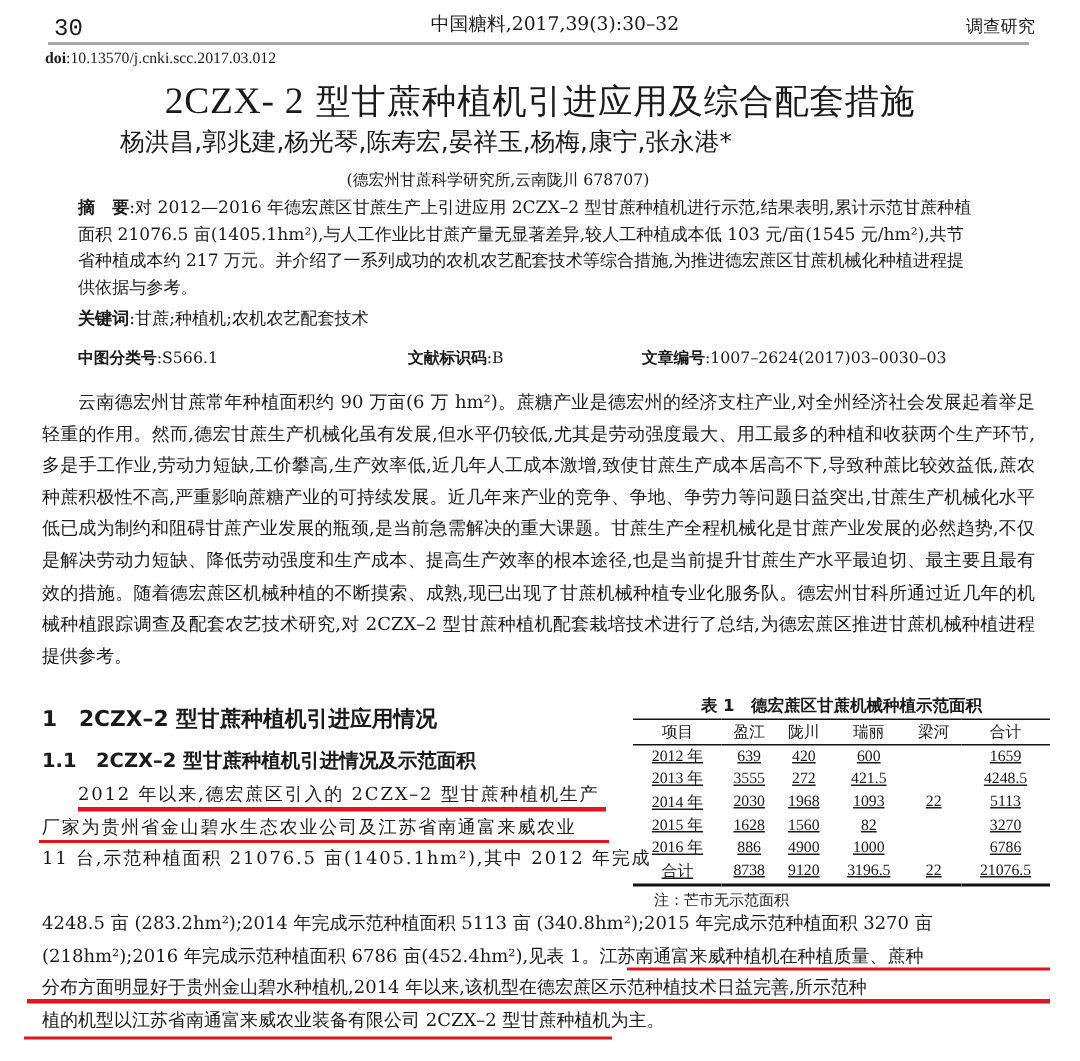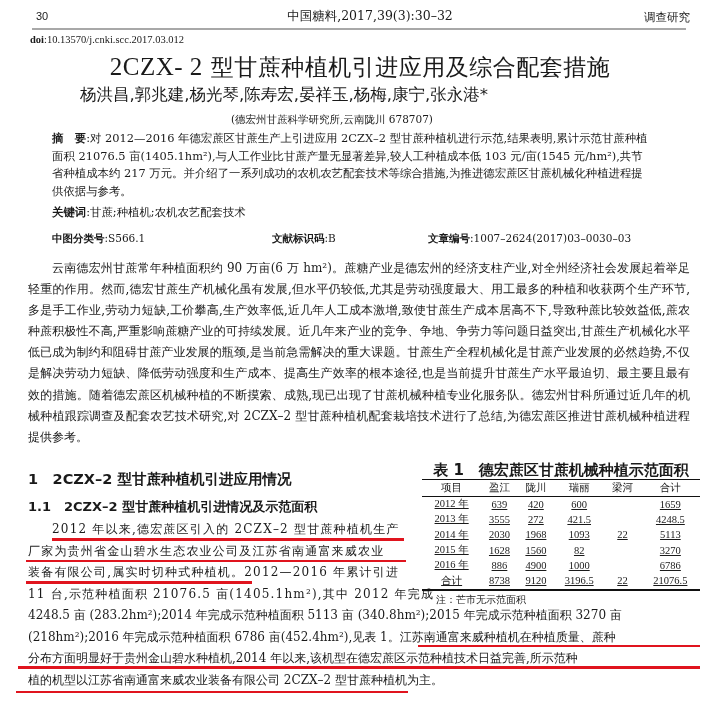--- a/index.html
+++ b/index.html
@@ -1,19 +1,19 @@
 <!DOCTYPE html>
 <html><head>
   <meta charset="utf-8">
   <style>
     * { box-sizing: border-box; margin: 0; padding: 0; }
     html, body { width: 720px; height: 707px; background: #ffffff; overflow: hidden; }
     body { font-family: "DejaVu Serif", "Liberation Serif", serif; color: #1a1a1a; position: relative; }
     .abs { position: absolute; }
-    .page-num { left: 36px; top: 10px; font-size: 11px; font-family: Liberation Sans, sans-serif; text-align: center; }
+    .page-num { left: 36px; top: 10px; font-size: 16px; font-family: Liberation Mono, monospace; text-align: center; }
     .journal { left: 0; width: 720px; top: 8px; text-align: center; font-size: 12.5px; padding-left: 20px; }
     .section-tag { right: 30px; top: 10px; font-size: 11.5px; }
     .rule-top { left: 32px; top: 28px; width: 654px; height: 2px; background: #a8a8a8; }
     .doi { left: 30px; top: 34px; font-size: 10.5px; font-family: "Liberation Serif", serif; }
     .doi b { font-weight: bold; }
     .title { left: 0; top: 52px; width: 720px; text-align: center; font-size: 23px; font-family: "DejaVu Sans", sans-serif; font-weight: normal; letter-spacing: 0.5px; }
     .title .latin { font-family: "Liberation Serif", serif; font-size: 25px; }
     .authors { left: 0; top: 84px; width: 568px; text-align: center; font-size: 16.5px; font-family: "DejaVu Sans", sans-serif; }
     .affil { left: 0; top: 113px; width: 664px; text-align: center; font-size: 10.5px; }
     .abstract { left: 52px; top: 130px; width: 600px; font-size: 11.4px; line-height: 17.5px; }
@@ -27,21 +27,21 @@
     .body-para p { text-indent: 2em; }
     .h1 { left: 28px; top: 470px; font-size: 14.5px; font-family: "DejaVu Sans", sans-serif; font-weight: bold; }
     .h2 { left: 28px; top: 498px; font-size: 13px; font-family: "DejaVu Sans", sans-serif; font-weight: bold; }
     .col-text { left: 28px; top: 519px; width: 378px; font-size: 12px; line-height: 21.5px; letter-spacing: 1.2px; text-align: justify; }
     .col-text .line { display: block; white-space: nowrap; height: 21.5px; position: relative; }
     .col-text .ind { padding-left: 24px; }
     .full-text { left: 28px; top: 605px; width: 672px; font-size: 12px; line-height: 21.5px; }
     .full-text .line { display: block; white-space: nowrap; height: 21.5px; position: relative; }
     .uline { position: absolute; height: 2.5px; background: #e0141e; }
     .table-wrap { left: 422px; top: 462px; width: 278px; }
-    .tbl-caption { text-align: center; font-size: 15px; font-family: "DejaVu Sans", sans-serif; font-weight: bold; height: 17px; line-height: 17px; }
+    .tbl-caption { text-align: center; font-size: 11px; font-family: "DejaVu Sans", sans-serif; font-weight: bold; height: 17px; line-height: 17px; }
     table { width: 100%; border-collapse: collapse; font-size: 10.5px; font-family: "Liberation Serif", serif; }
     th { font-weight: normal; height: 17px; border-top: 1.5px solid #111; border-bottom: 1.5px solid #111; text-align: center; }
     td { height: 15.3px; text-align: center; padding: 0; text-decoration: underline; }
     tr.total td { height: 17px; }
     tbody tr:last-child td { border-bottom: 2.5px solid #111; }
     .tbl-note { font-size: 10px; padding-left: 14px; margin-top: 2px; }
   </style>
 </head>
 <body>
 
@@ -66,21 +66,20 @@
 <div class="abs body-para">
     <p>云南德宏州甘蔗常年种植面积约 90 万亩(6 万 hm²)。蔗糖产业是德宏州的经济支柱产业,对全州经济社会发展起着举足轻重的作用。然而,德宏甘蔗生产机械化虽有发展,但水平仍较低,尤其是劳动强度最大、用工最多的种植和收获两个生产环节,多是手工作业,劳动力短缺,工价攀高,生产效率低,近几年人工成本激增,致使甘蔗生产成本居高不下,导致种蔗比较效益低,蔗农种蔗积极性不高,严重影响蔗糖产业的可持续发展。近几年来产业的竞争、争地、争劳力等问题日益突出,甘蔗生产机械化水平低已成为制约和阻碍甘蔗产业发展的瓶颈,是当前急需解决的重大课题。甘蔗生产全程机械化是甘蔗产业发展的必然趋势,不仅是解决劳动力短缺、降低劳动强度和生产成本、提高生产效率的根本途径,也是当前提升甘蔗生产水平最迫切、最主要且最有效的措施。随着德宏蔗区机械种植的不断摸索、成熟,现已出现了甘蔗机械种植专业化服务队。德宏州甘科所通过近几年的机械种植跟踪调查及配套农艺技术研究,对 2CZX–2 型甘蔗种植机配套栽培技术进行了总结,为德宏蔗区推进甘蔗机械种植进程提供参考。</p>
   </div>
 
 <div class="abs h1">1　2CZX–2 型甘蔗种植机引进应用情况</div>
 <div class="abs h2">1.1　2CZX–2 型甘蔗种植机引进情况及示范面积</div>
 
 <div class="abs col-text">
   <span class="line ind"><span>2012 年以来,德宏蔗区引入的 2CZX–2 型甘蔗种植机生产</span><span class="uline" style="left: 24px; width: 352px; bottom: 0px; background: rgb(224, 20, 30);"></span></span>
   <span class="line"><span>厂家为贵州省金山碧水生态农业公司及江苏省南通富来威农业</span><span class="uline" style="left: -2px; width: 380px; bottom: 0px; background: rgb(224, 20, 30);"></span></span>
-  <span class="line"><span>装备有限公司,属实时切种式种植机。2012—2016 年累计引进</span><span class="uline" style="left: -2px; width: 226px; bottom: 0px; background: rgb(224, 20, 30);"></span></span>
   <span class="line"><span>11 台,示范种植面积 21076.5 亩(1405.1hm²),其中 2012 年完成</span></span>
 </div>
 
 <div class="abs full-text">
   <span class="line"><span>4248.5 亩 (283.2hm²);2014 年完成示范种植面积 5113 亩 (340.8hm²);2015 年完成示范种植面积 3270 亩</span></span>
   <span class="line"><span>(218hm²);2016 年完成示范种植面积 6786 亩(452.4hm²),见表 1。江苏南通富来威种植机在种植质量、蔗种</span><span class="uline" style="left: 390px; width: 282px; bottom: 1px; background: rgb(224, 20, 30);"></span></span>
   <span class="line"><span>分布方面明显好于贵州金山碧水种植机,2014 年以来,该机型在德宏蔗区示范种植技术日益完善,所示范种</span><span class="uline" style="left: -10px; width: 682px; bottom: 1px; background: rgb(224, 20, 30);"></span></span>
   <span class="line"><span>植的机型以江苏省南通富来威农业装备有限公司 2CZX–2 型甘蔗种植机为主。</span><span class="uline" style="left: -12px; width: 392px; bottom: -2px; background: rgb(224, 20, 30);"></span></span>
 </div>
 

